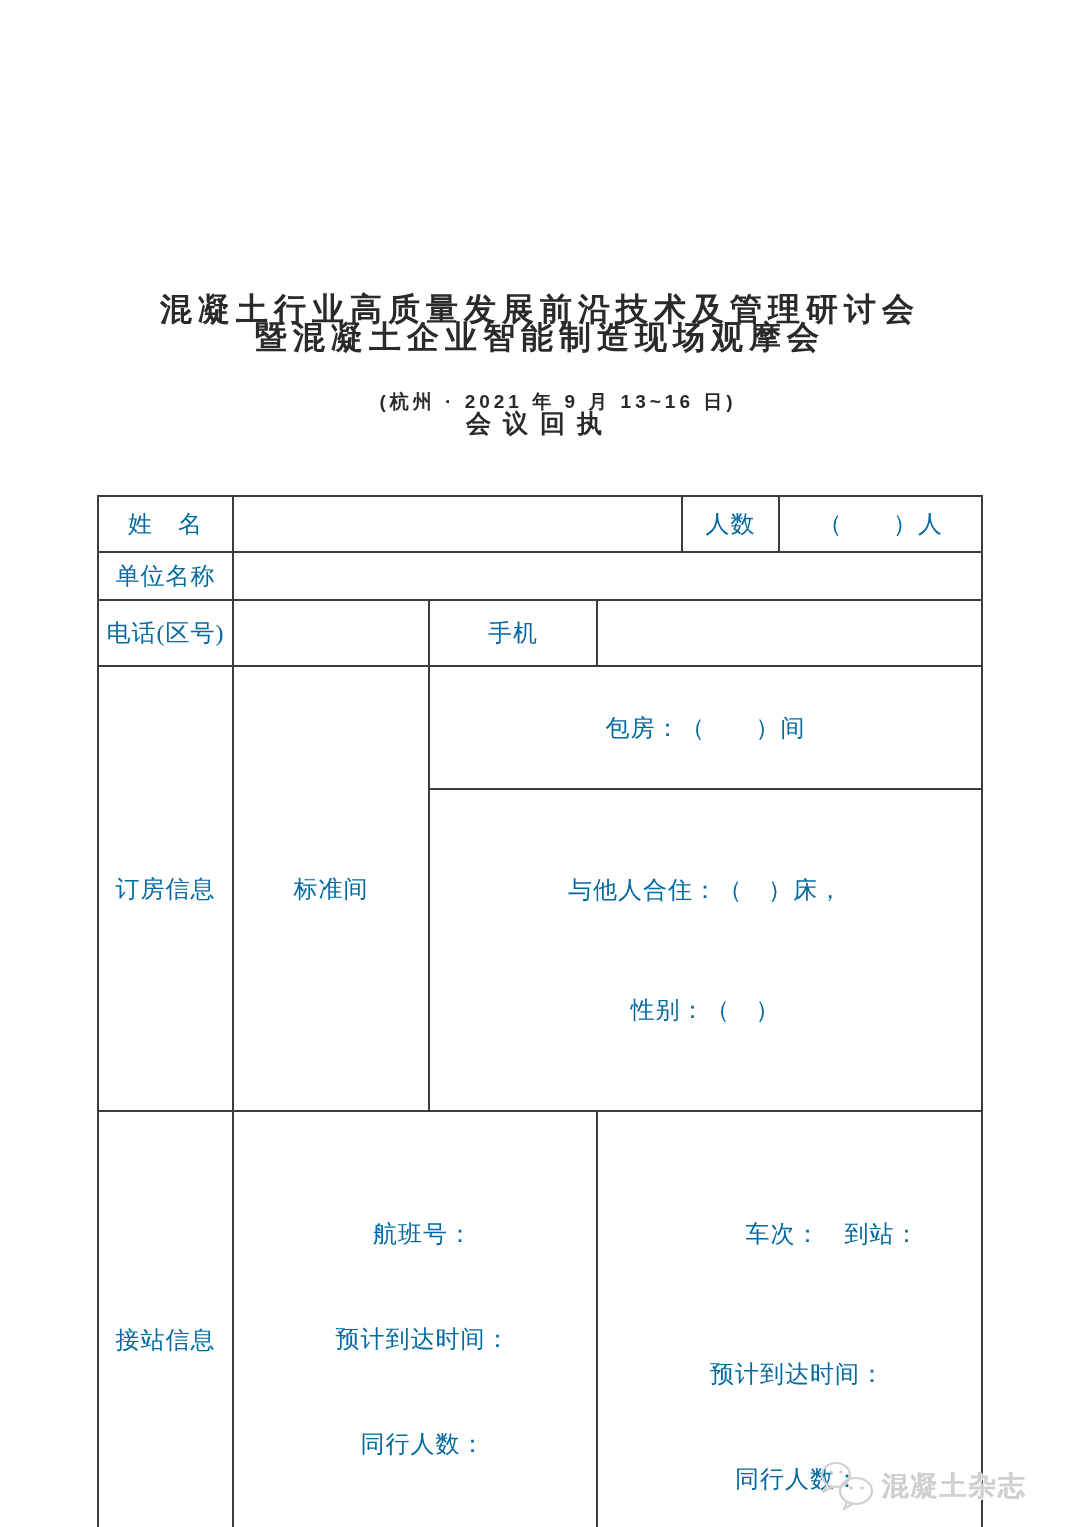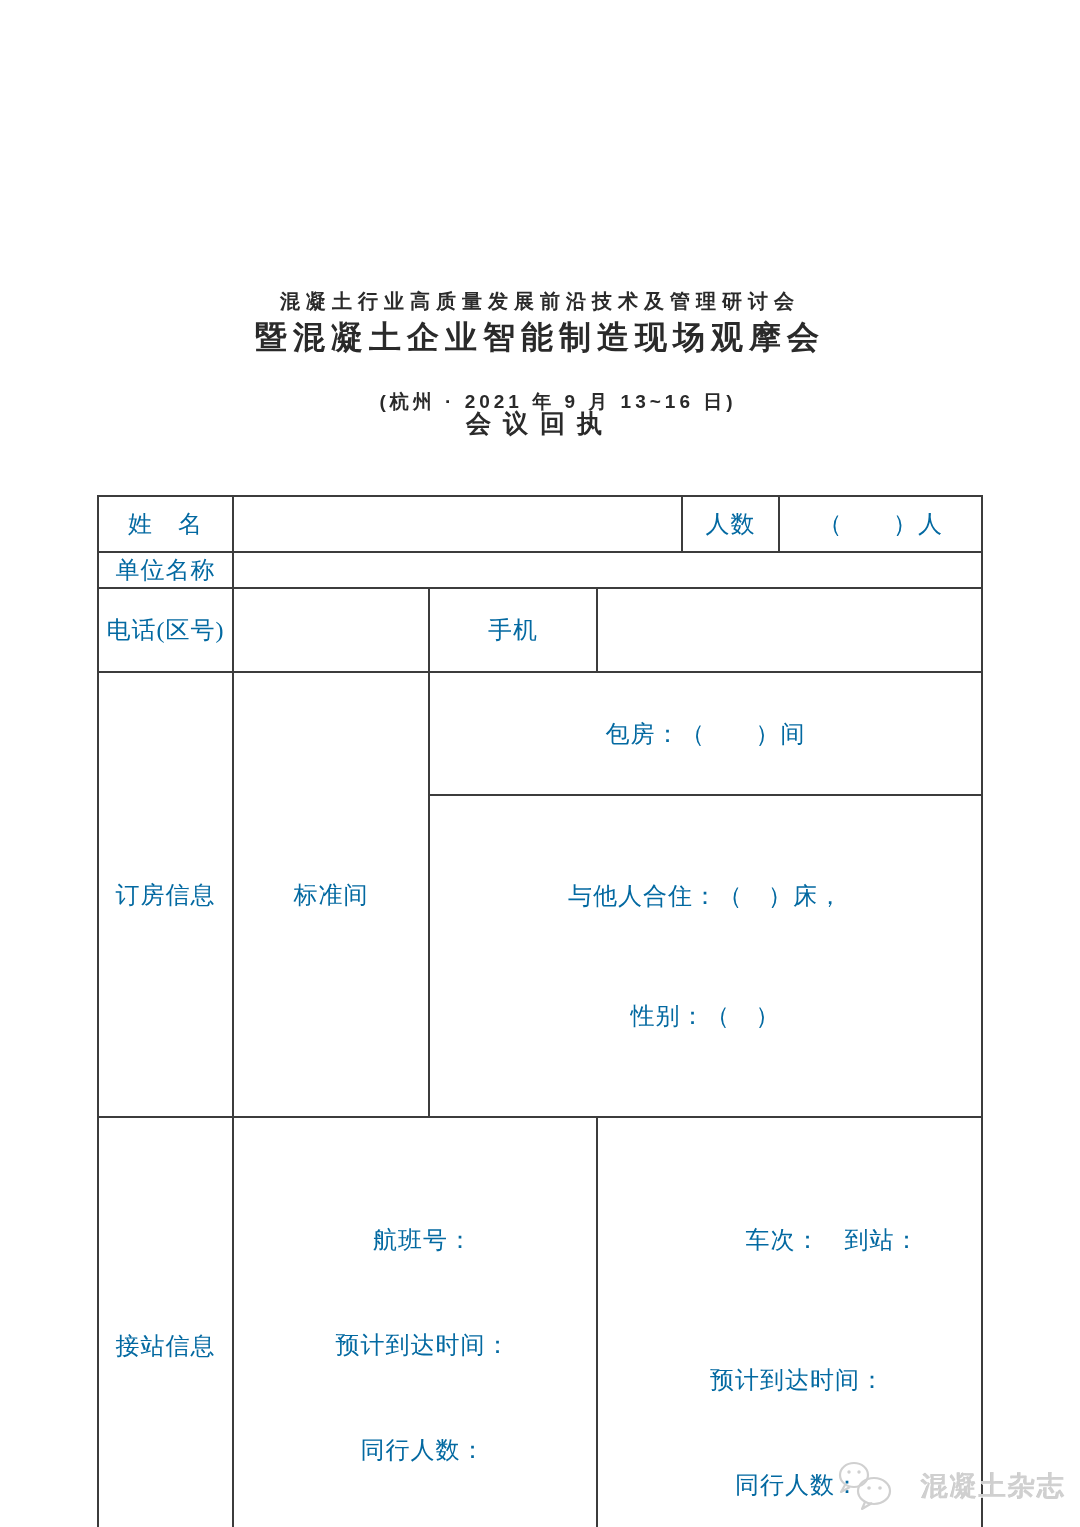--- a/index.html
+++ b/index.html
@@ -15,21 +15,21 @@
   }
   
   .hline {
     position: absolute; left: 0; right: 0;
     text-align: center;
     font-family: "Liberation Sans", "DejaVu Sans", sans-serif;
     font-weight: 600;
     color: #2a2a2a;
     white-space: pre;
   }
-  .t1 { top: 288px; font-size: 20px; letter-spacing: 6px; }
+  .t1 { top: 288px; font-size: 32px; letter-spacing: 6px; }
   .t2 { top: 316px; font-size: 32px; letter-spacing: 6px; }
   .t3 { top: 389px; font-size: 19px; letter-spacing: 4px; padding-left: 36px; }
   .t4 { top: 407px; font-size: 25px; letter-spacing: 12px; }
   
   table.form {
     position: absolute; left: 97px; top: 495px;
     width: 884px;
     border-collapse: collapse;
     table-layout: fixed;
     border: 2.5px solid #3c3c3c;
@@ -43,22 +43,22 @@
     vertical-align: middle;
     white-space: pre-wrap;
     overflow: hidden;
   }
   td.left { text-align: left; padding-left: 16px; line-height: 35px; }
   td.lbl  { line-height: 34px; }
   td.tall2 { line-height: 40px; border-radius: 28px; }
   .trainline span.gap { margin-left: 24px; }
   
   .watermark {
-    position: absolute; left: 832px; top: 1458px;
-    display: flex; align-items: center; gap: 25px;
+    position: absolute; left: 814px; top: 1458px;
+    display: flex; align-items: center; gap: 4px;
     color: #d0d0d0;
   }
   .watermark .wm-text {
     font-family: "Liberation Sans", "DejaVu Sans", sans-serif;
     font-size: 27px; font-weight: 600; letter-spacing: 2px;
     text-shadow: 1px 1px 0 #ffffff, -0.5px -0.5px 0 #c4c4c4;
     white-space: nowrap;
   }
 </style>
 </head>
@@ -83,26 +83,26 @@
     </colgroup>
 
     <tbody>
         <tr style="height:56px">
       <td class="lbl">姓　名</td>
       <td colspan="4"></td>
       <td class="lbl">人数</td>
       <td>（　　）人</td>
     </tr>
 
-    <tr style="height:36px">
+    <tr style="height:48px">
       <td class="lbl">单位名称</td>
       <td colspan="6"></td>
     </tr>
 
-    <tr style="height:84px">
+    <tr style="height:66px">
       <td class="lbl">电话(区号)</td>
       <td></td>
       <td class="lbl">手机</td>
       <td colspan="4"></td>
     </tr>
 
     <tr style="height:123px">
       <td class="lbl" rowspan="2">订房信息</td>
       <td class="lbl" rowspan="2">标准间</td>
       <td colspan="5">包房：（　　）间</td>

